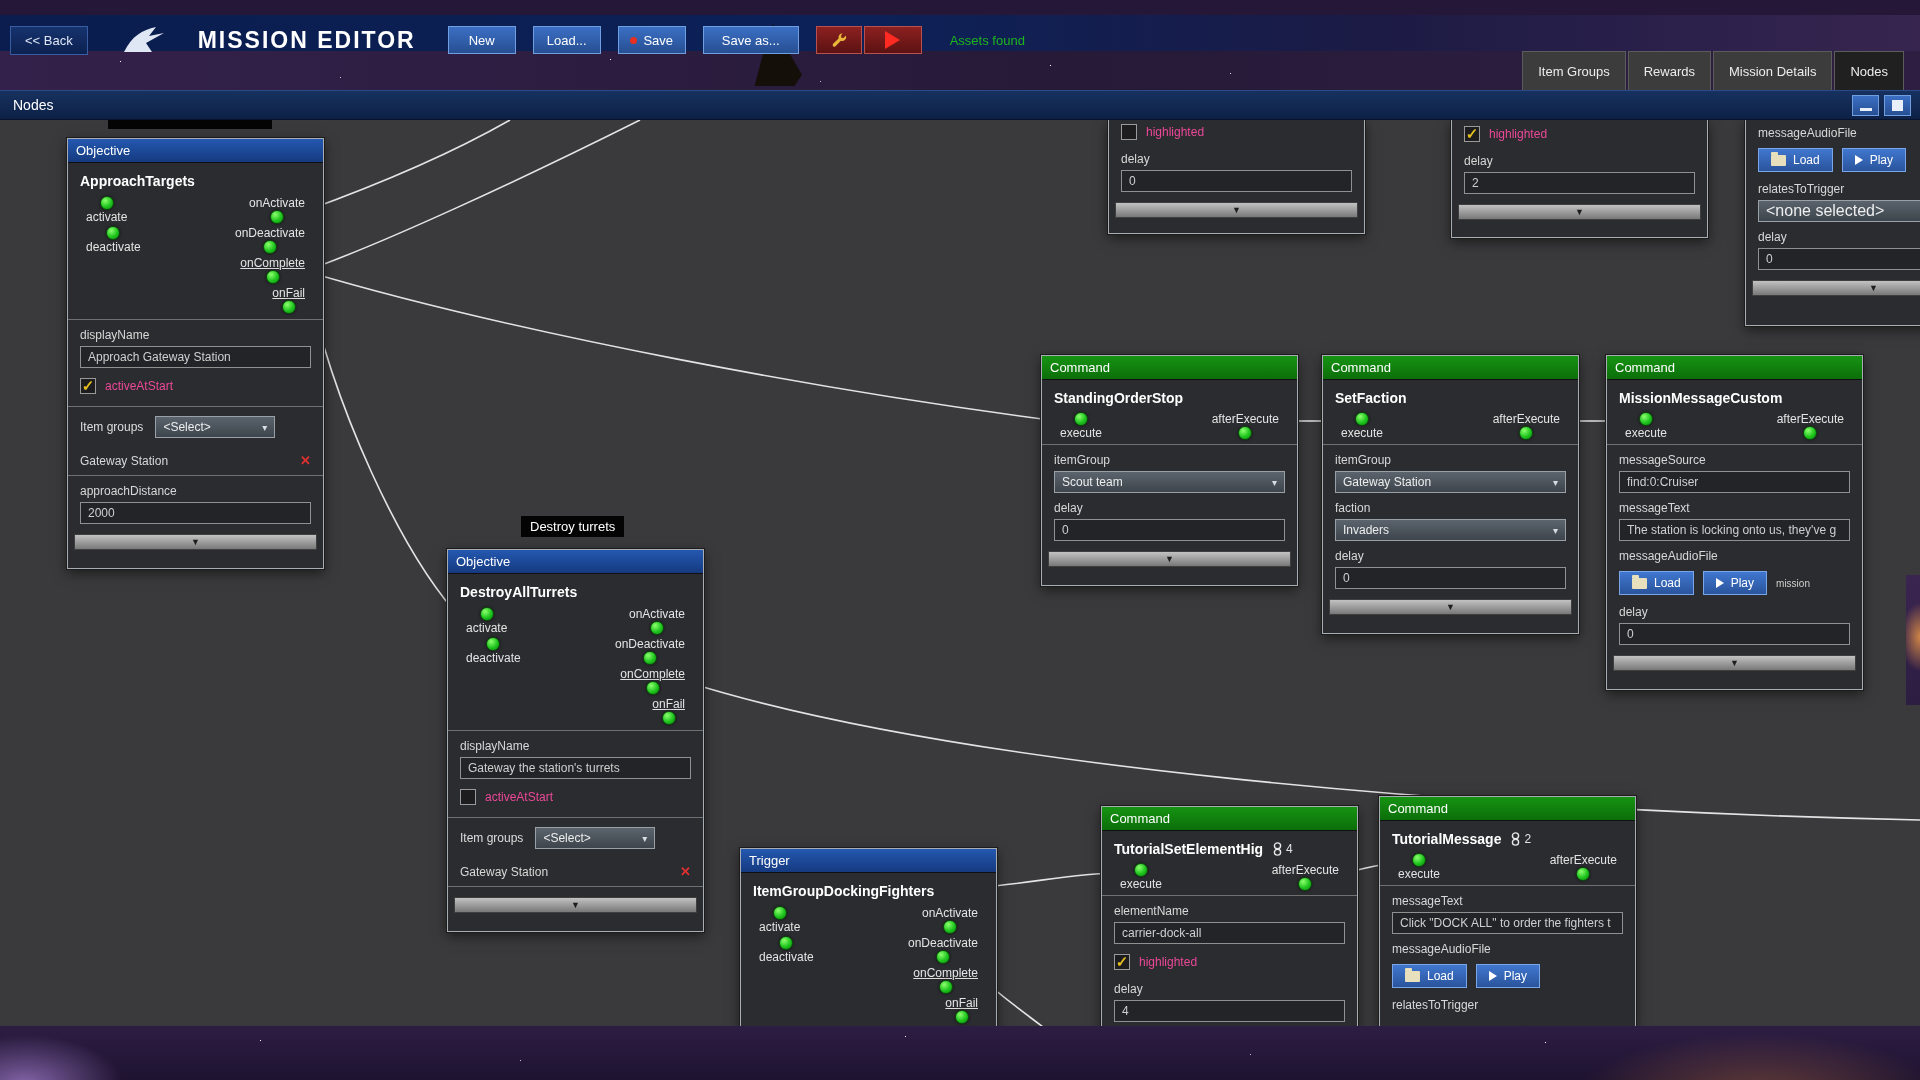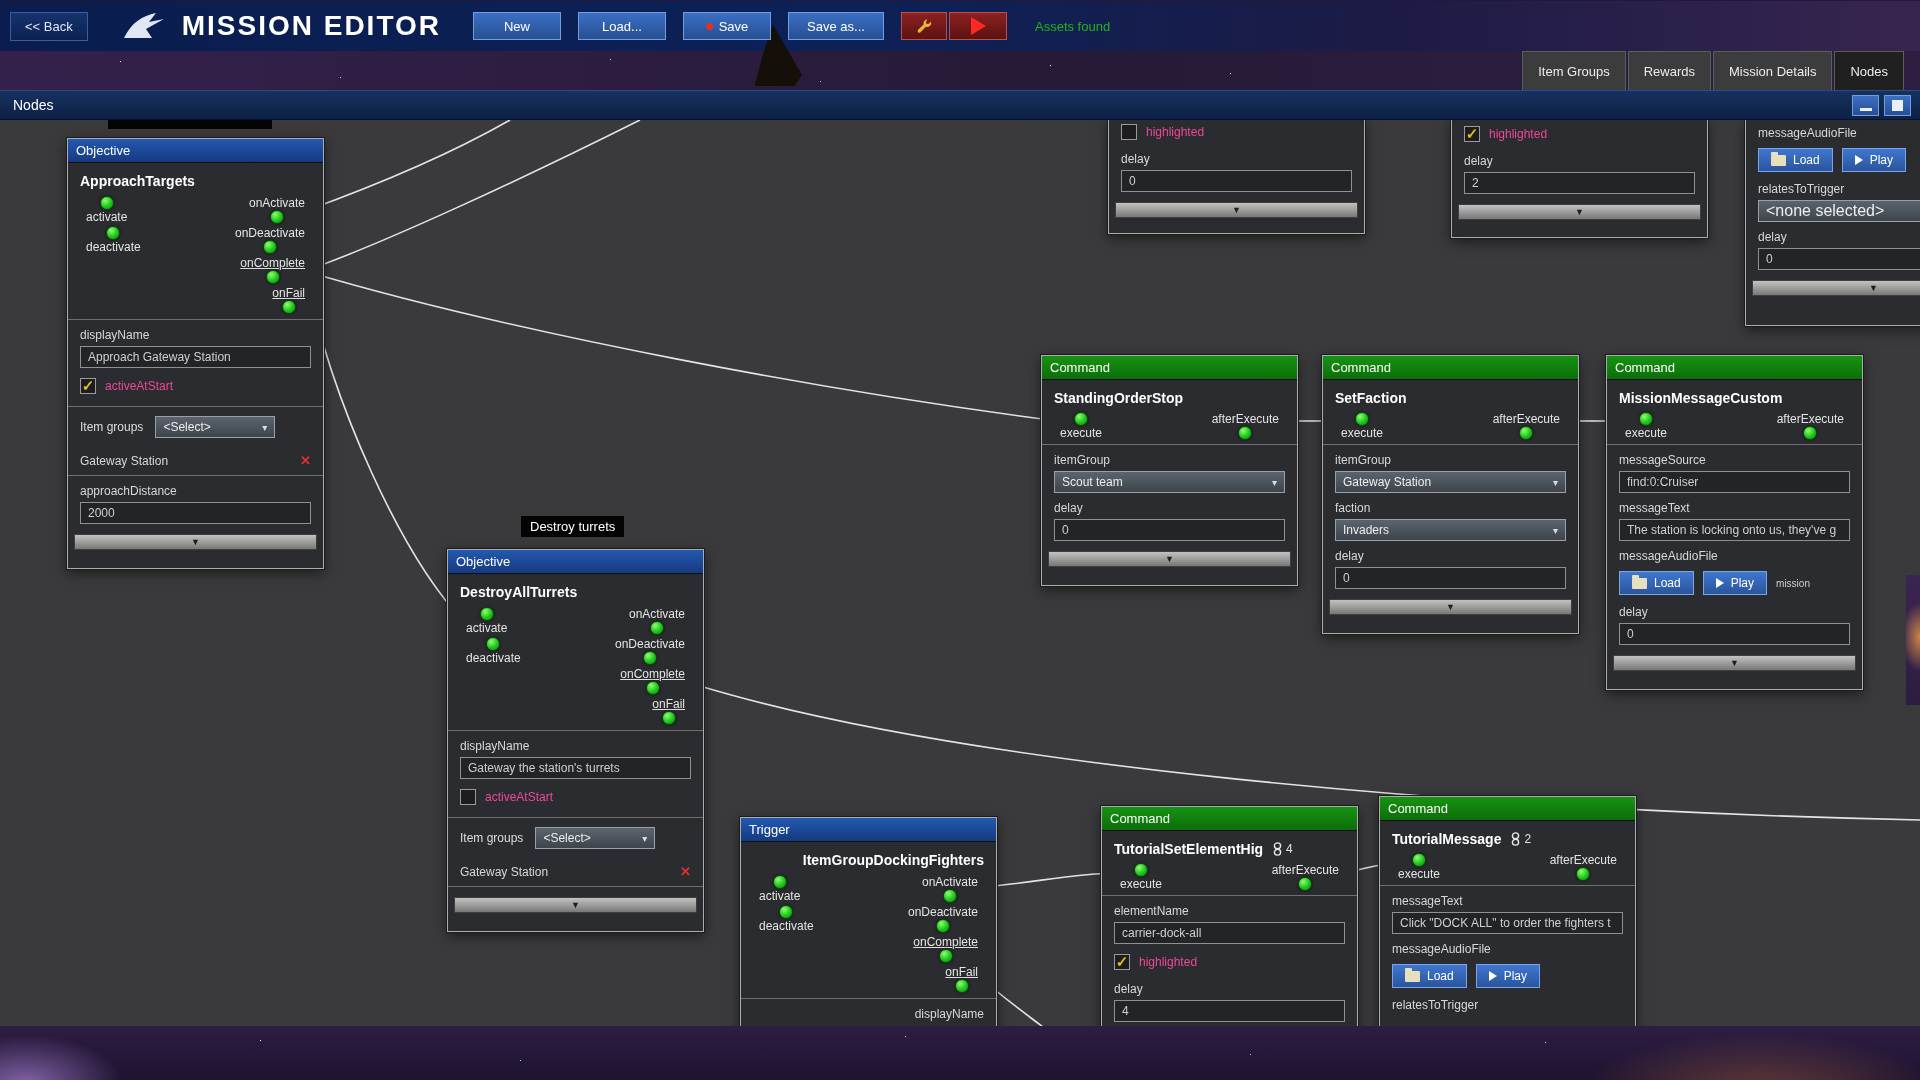--- a/index.html
+++ b/index.html
@@ -1,29 +1,29 @@
 <!DOCTYPE html>
 <html><head>
 <meta charset="utf-8">
 <style>
   * { margin:0; padding:0; box-sizing:border-box; }
   html,body { width:1920px; height:1080px; overflow:hidden; }
   body { font-family:"Liberation Sans",sans-serif; background:#241737; position:relative; }
 
   
-  #topbar { position:absolute; left:0; top:1px; width:1920px; height:51px;
+  #topbar { position:absolute; left:0; top:15px; width:1920px; height:51px;
     background:linear-gradient(90deg,#0a1d4e 0%,#0c2158 45%,#1c1b45 72%,#37254f 100%);
     border-bottom:1px solid #061133; display:flex; align-items:center; }
   #topbar > * { position:relative; z-index:5; }
   .btn-back { margin-left:10px; background:linear-gradient(#16336e,#0c2150); border:1px solid #3a5ca0;
     color:#dfe6f5; font-size:13px; padding:6px 14px; font-family:inherit; }
   .logo { margin-left:34px; }
-  .app-title { color:#ffffff; font-size:28px; font-weight:bold; letter-spacing:2px; margin-left:16px; margin-right:32px; }
+  .app-title { color:#ffffff; font-size:23px; font-weight:bold; letter-spacing:2px; margin-left:32px; margin-right:32px; }
   .tb-btn { background:linear-gradient(#3b6fc4,#274f92); border:1px solid #6f9fe0; color:#fff; font-size:13px;
-    height:28px; width:88px; margin-right:17px; font-family:inherit; display:inline-flex; align-items:center; justify-content:center; gap:6px; }
+    height:28px; width:68px; margin-right:17px; font-family:inherit; display:inline-flex; align-items:center; justify-content:center; gap:6px; }
   .tb-btn.wide { width:96px; }
   .dot { width:7px; height:7px; background:#e83020; border-radius:50%; display:inline-block; }
   .icon-btn { background:linear-gradient(#8c2020,#5c1212); border:1px solid #b85050; height:28px; width:46px;
     display:inline-flex; align-items:center; justify-content:center; margin-right:2px; }
   .icon-btn.run { width:58px; }
   .run-tri { width:0; height:0; border-left:15px solid #ff2a22; border-top:9px solid transparent; border-bottom:9px solid transparent; }
   .assets { color:#1db51d; font-size:13px; margin-left:26px; }
   .ship-silhouette { position:absolute; left:748px; top:24px; width:54px; height:62px; background:#150f0a; z-index:2;
     clip-path:polygon(46% 0, 64% 28%, 100% 82%, 86% 100%, 12% 100%, 28% 48%); }
 
@@ -304,21 +304,21 @@
     </div>
     <div class="list-item">
       <span>Gateway Station</span>
       <span class="x">✕</span>
     </div>
     <div class="slider">
         <span class="sl-arrow">▼</span>
       </div>
   </div>
 
-  <div class="node" style="left:740px;top:697px;width:257px;text-align:right;">
+  <div class="node" style="left:740px;top:728px;width:257px;">
     <div class="node-header blue">
         <span>Trigger</span>
       </div>
     <div class="node-title">ItemGroupDockingFighters</div>
     <div class="port-row">
       <div class="pg">
           <span class="port"></span>
           <span class="port-label">activate</span>
         </div>
       <div class="pg">

